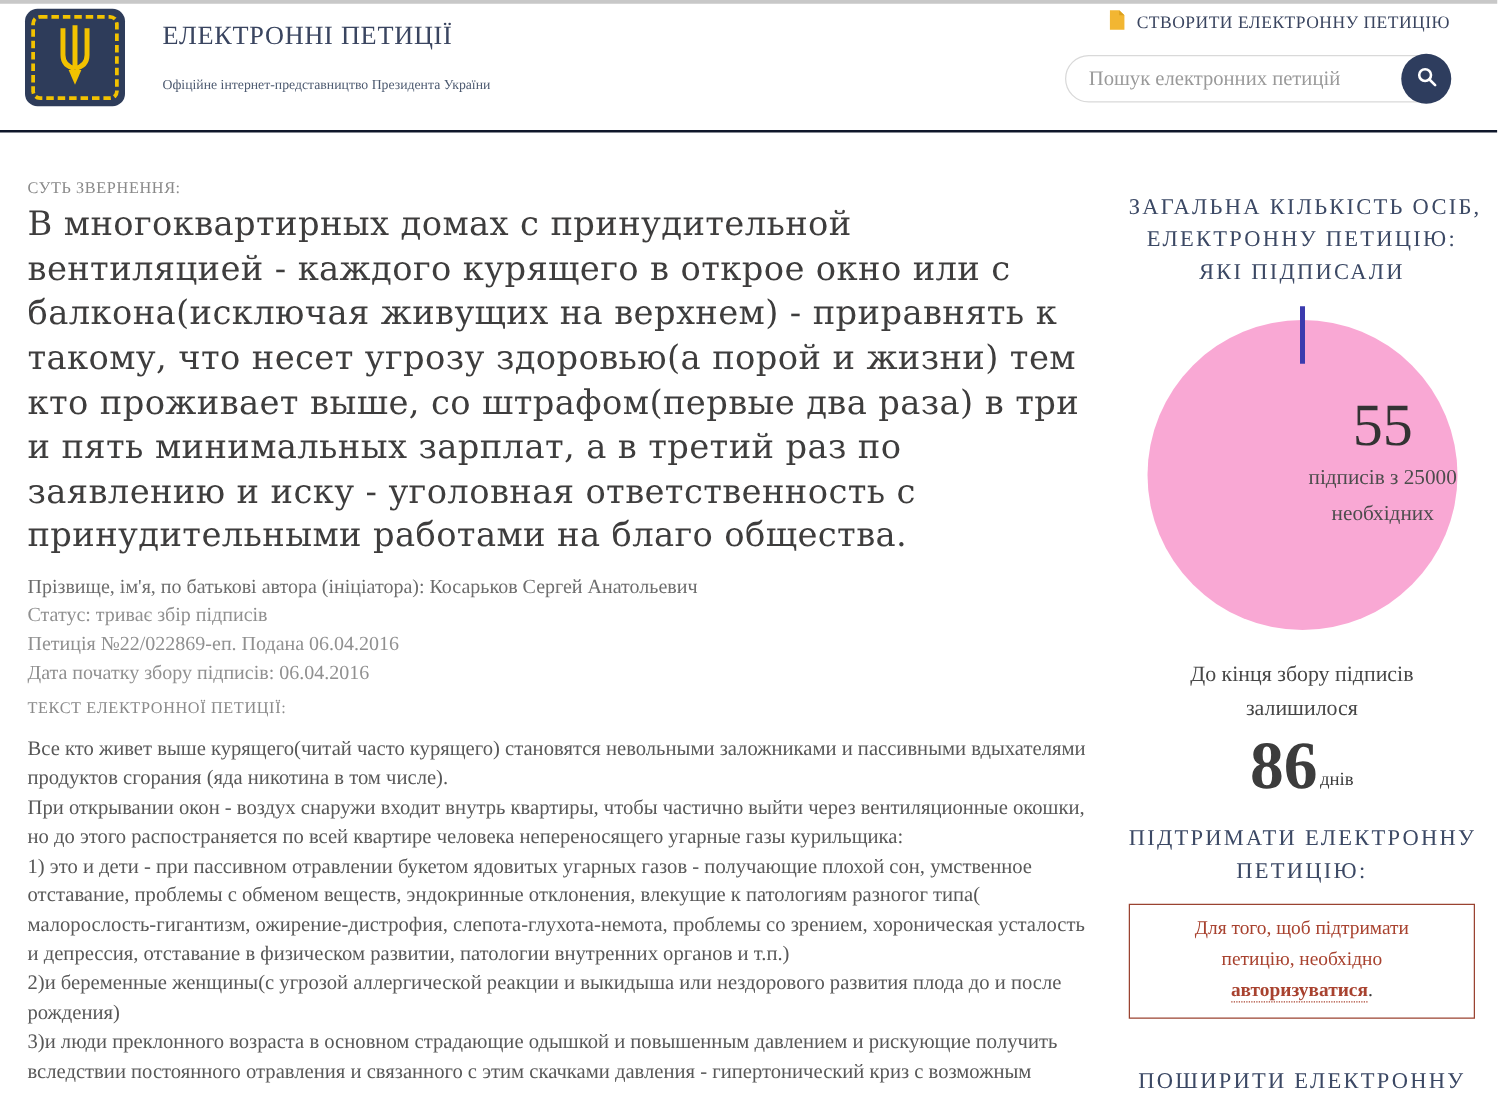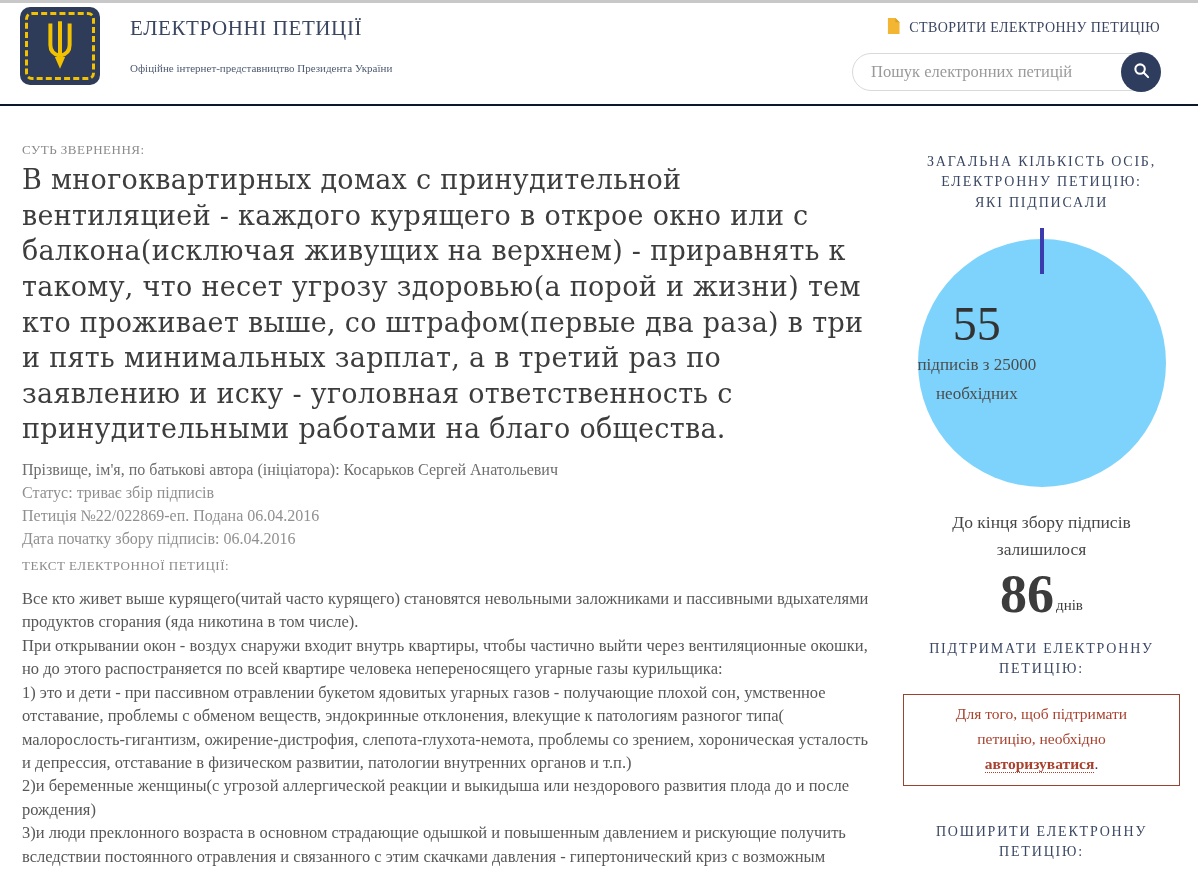--- a/index.html
+++ b/index.html
@@ -11,21 +11,21 @@
   
   .header { height:103px; border-bottom:2px solid #0f172a;
             display:flex; align-items:flex-start; padding:0 38px 0 20px; }
   .logo { width:80px; height:78px; margin-top:4px; flex:0 0 auto;
           background:#2e3c5a; border-radius:10px; position:relative;
           display:flex; align-items:center; justify-content:center; cursor:pointer; }
   .logo-ornament { position:absolute; inset:5px; border:3px dashed #f2c200; border-radius:7px; }
   .site-titles { margin-left:30px; padding-top:13px; }
   .site-title { font-size:21px; color:#3a4560; letter-spacing:.6px; cursor:pointer; }
   .site-subtitle { font-size:11px; color:#4d5a70; margin-top:21px; }
-  .header-right { margin-left:auto; display:flex; flex-direction:column; align-items:flex-end; padding-top:15px; }
+  .header-right { margin-left:auto; display:flex; flex-direction:column; align-items:flex-end; padding-top:5px; }
   .create-link { display:flex; align-items:center; gap:9px; font-size:14px;
                  color:#3a4560; letter-spacing:.4px; text-decoration:none; cursor:pointer; }
   .search { position:relative; margin-top:15px; width:308px; }
   .search input { width:100%; height:38px; border:1px solid #d9d9d9; border-radius:20px;
                   padding:0 52px 0 18px; font-family:"Liberation Serif", serif;
                   font-size:16.5px; color:#333; outline:none; }
   .search input::placeholder { color:#9a9a9a; }
   .search-btn { position:absolute; right:-1px; top:-1px; width:40px; height:40px;
                 border-radius:50%; background:#2e3d5e; border:none; padding:0;
                 display:flex; align-items:center; justify-content:center; cursor:pointer; }
@@ -40,26 +40,26 @@
   .petition-title { margin:4px 0 0; font-family:"DejaVu Serif", serif; font-weight:normal;
                     font-size:27px; color:#3e3d3d; line-height:1.32; letter-spacing:.3px; }
   .meta { margin-top:13px; }
   .meta p { margin:0 0 3px; font-size:16px; line-height:1.25; color:#909090; }
   .meta p.meta-author { color:#6d6d6d; }
   .label.second { margin-top:9px; }
   .body-text { margin-top:13px; }
   .body-text p { margin:0; font-size:16.5px; color:#585858; line-height:1.42; }
 
   
-  .aside-heading { margin:46px 0 0; font-size:14px; font-weight:normal;
+  .aside-heading { margin:46px 0 0; font-size:18px; font-weight:normal;
                    color:#3b4864; letter-spacing:1.8px; line-height:1.45; }
   .aside-heading div { white-space:nowrap; }
-  .gauge { width:248px; height:248px; border-radius:50%; background:#7dd3fc;
+  .gauge { width:248px; height:248px; border-radius:50%; background:#f9a8d4;
            margin:26px auto 0; position:relative;
-           display:flex; align-items:center; justify-content:flex-start; }
+           display:flex; align-items:center; justify-content:flex-end; }
   .gauge-tick { position:absolute; top:-11px; left:50%; transform:translateX(-50%);
                 width:4px; height:46px; background:#3b3bae; }
   .gauge-inner { text-align:center; margin-top:-22px; }
   .count { font-size:48px; color:#333; line-height:1; }
   .sig-of { font-size:17px; color:#4c4c4c; margin-top:7px; }
   .sig-req { font-size:17px; color:#4c4c4c; margin-top:9px; }
   .days-label { margin-top:22px; font-size:17.5px; color:#474747; line-height:1.55; }
   .days { margin-top:0; color:#3c3c3c; }
   .days-num { font-size:54px;font-weight:bold; }
   .days-unit { font-size:15px; vertical-align:2px; margin-left:2px; }

